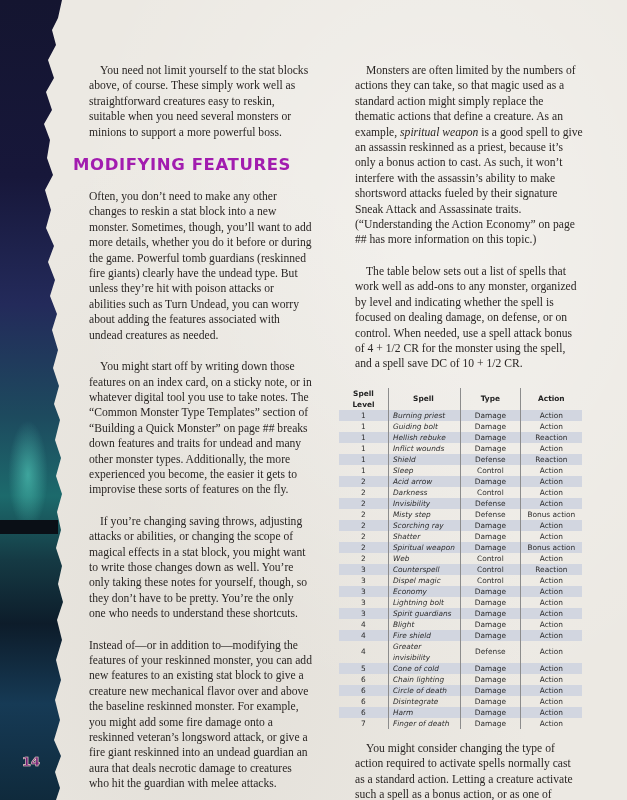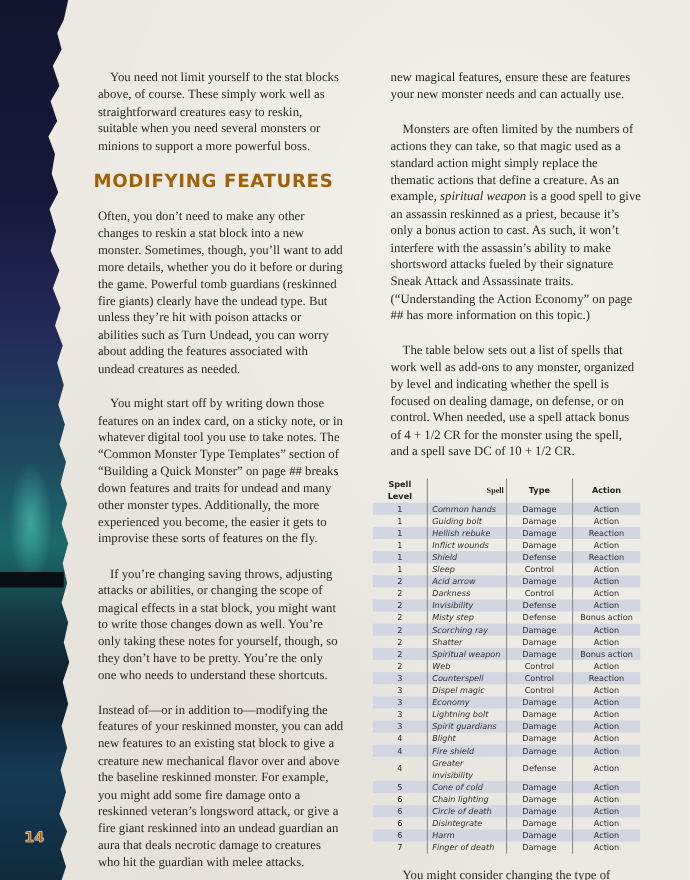--- a/index.html
+++ b/index.html
@@ -24,45 +24,45 @@
   .glow {
     position: absolute; left: 8px; top: 420px; width: 40px; height: 110px;
     background: radial-gradient(ellipse at center, rgba(90,220,200,0.55), rgba(40,120,120,0) 70%);
   }
   .silhouette {
     position: absolute; left: 0; top: 520px; width: 58px; height: 14px; background: #0a0f16;
   }
   .page-number {
     position: absolute; left: 22px; top: 754px;
     font-family: "DejaVu Sans", sans-serif; font-weight: bold; font-size: 13px;
-    color: #a16207; -webkit-text-stroke: 0.6px #f1d7c8;
+    color: #701a75; -webkit-text-stroke: 0.6px #f1d7c8;
   }
   .col {
     position: absolute; top: 47px;
     font-size: 11.6px; line-height: 15.4px;
   }
   .col-left { left: 73px; width: 256px; }
   .col-right { left: 339px; width: 260px; }
   p { margin: 16px; text-indent: 11px; }
   p.noindent { text-indent: 0; }
   h2 {
-    margin: 9px 0 2px 12px;
+    margin: 9px 0 2px 0;
     font-family: "DejaVu Sans", sans-serif; font-weight: bold;
     font-size: 16.5px; line-height: 17px; letter-spacing: 0.6px;
-    color: #a16207; text-transform: uppercase;
+    color: #a21caf; text-transform: uppercase;
   }
   em { font-style: italic; }
   table.spells {
     margin-top: 14px; width: 243px; border-collapse: collapse;
     font-family: "DejaVu Sans", sans-serif; font-size: 7.4px; line-height: 11px;
   }
   table.spells th {
     font-weight: bold; text-align: center; padding: 0 2px; color: #222;
   }
-  table.spells th.spell-h { text-align: right; padding-left: 0; font-family: Liberation Serif, serif; }
+  table.spells th.spell-h { text-align: center; padding-left: 0; }
   table.spells td { text-align: center; padding: 0 2px; color: #2c2c2c; }
   table.spells td.spell { text-align: left; font-style: italic; padding-left: 4px; }
   table.spells tr.row:nth-child(odd) td { background: #d2d6e0; }
   table.spells td + td, table.spells th + th { border-left: 1px solid #8c8c8c; }
   .col-level { width: 48px; }
   .col-spell { width: 70px; }
   .col-type { width: 58px; }
   .col-action { width: 60px; }
   .after-table { margin-top: 12px; }
 </style>
@@ -90,21 +90,20 @@
 
   <h2>
     <span>Add Spell Effects</span><br>
     <span>and Magic</span>
   </h2>
   <p class="noindent">Adding spell effects and other magical abilities to reskinned monsters is a fantastic way to customize them, granting access to hundreds of predesigned thematic sets of mechanics that can be easily applied to your monsters.</p>
 
 </div>
 
 <div class="col col-right">
-  <p class="noindent">new magical features, ensure these are features your new monster needs and can actually use.</p>
   <p><span>Monsters are often limited by the numbers of actions they can take, so that magic used as a standard action might simply replace the thematic actions that define a creature. As an example, </span><em>spiritual weapon</em><span> is a good spell to give an assassin reskinned as a priest, because it’s only a bonus action to cast. As such, it won’t interfere with the assassin’s ability to make shortsword attacks fueled by their signature Sneak Attack and Assassinate traits. (“Understanding the Action Economy” on page ## has more information on this topic.)</span></p>
   <p>The table below sets out a list of spells that work well as add-ons to any monster, organized by level and indicating whether the spell is focused on dealing damage, on defense, or on control. When needed, use a spell attack bonus of 4 + 1/2 CR for the monster using the spell, and a spell save DC of 10 + 1/2 CR.</p>
 
   <table class="spells">
     <colgroup>
       <col class="col-level">
         <col class="col-spell">
         <col class="col-type">
         <col class="col-action">
     </colgroup>
@@ -112,21 +111,21 @@
       <tr>
         <th>Spell Level</th>
         <th class="spell-h">Spell</th>
         <th>Type</th>
         <th>Action</th>
       </tr>
     </thead>
     <tbody id="spell-rows">
         <tr class="row">
           <td>1</td>
-          <td class="spell">Common hands</td>
+          <td class="spell">Burning priest</td>
           <td>Damage</td>
           <td>Action</td>
         </tr>
         <tr class="row">
           <td>1</td>
           <td class="spell">Guiding bolt</td>
           <td>Damage</td>
           <td>Action</td>
         </tr>
         <tr class="row">

